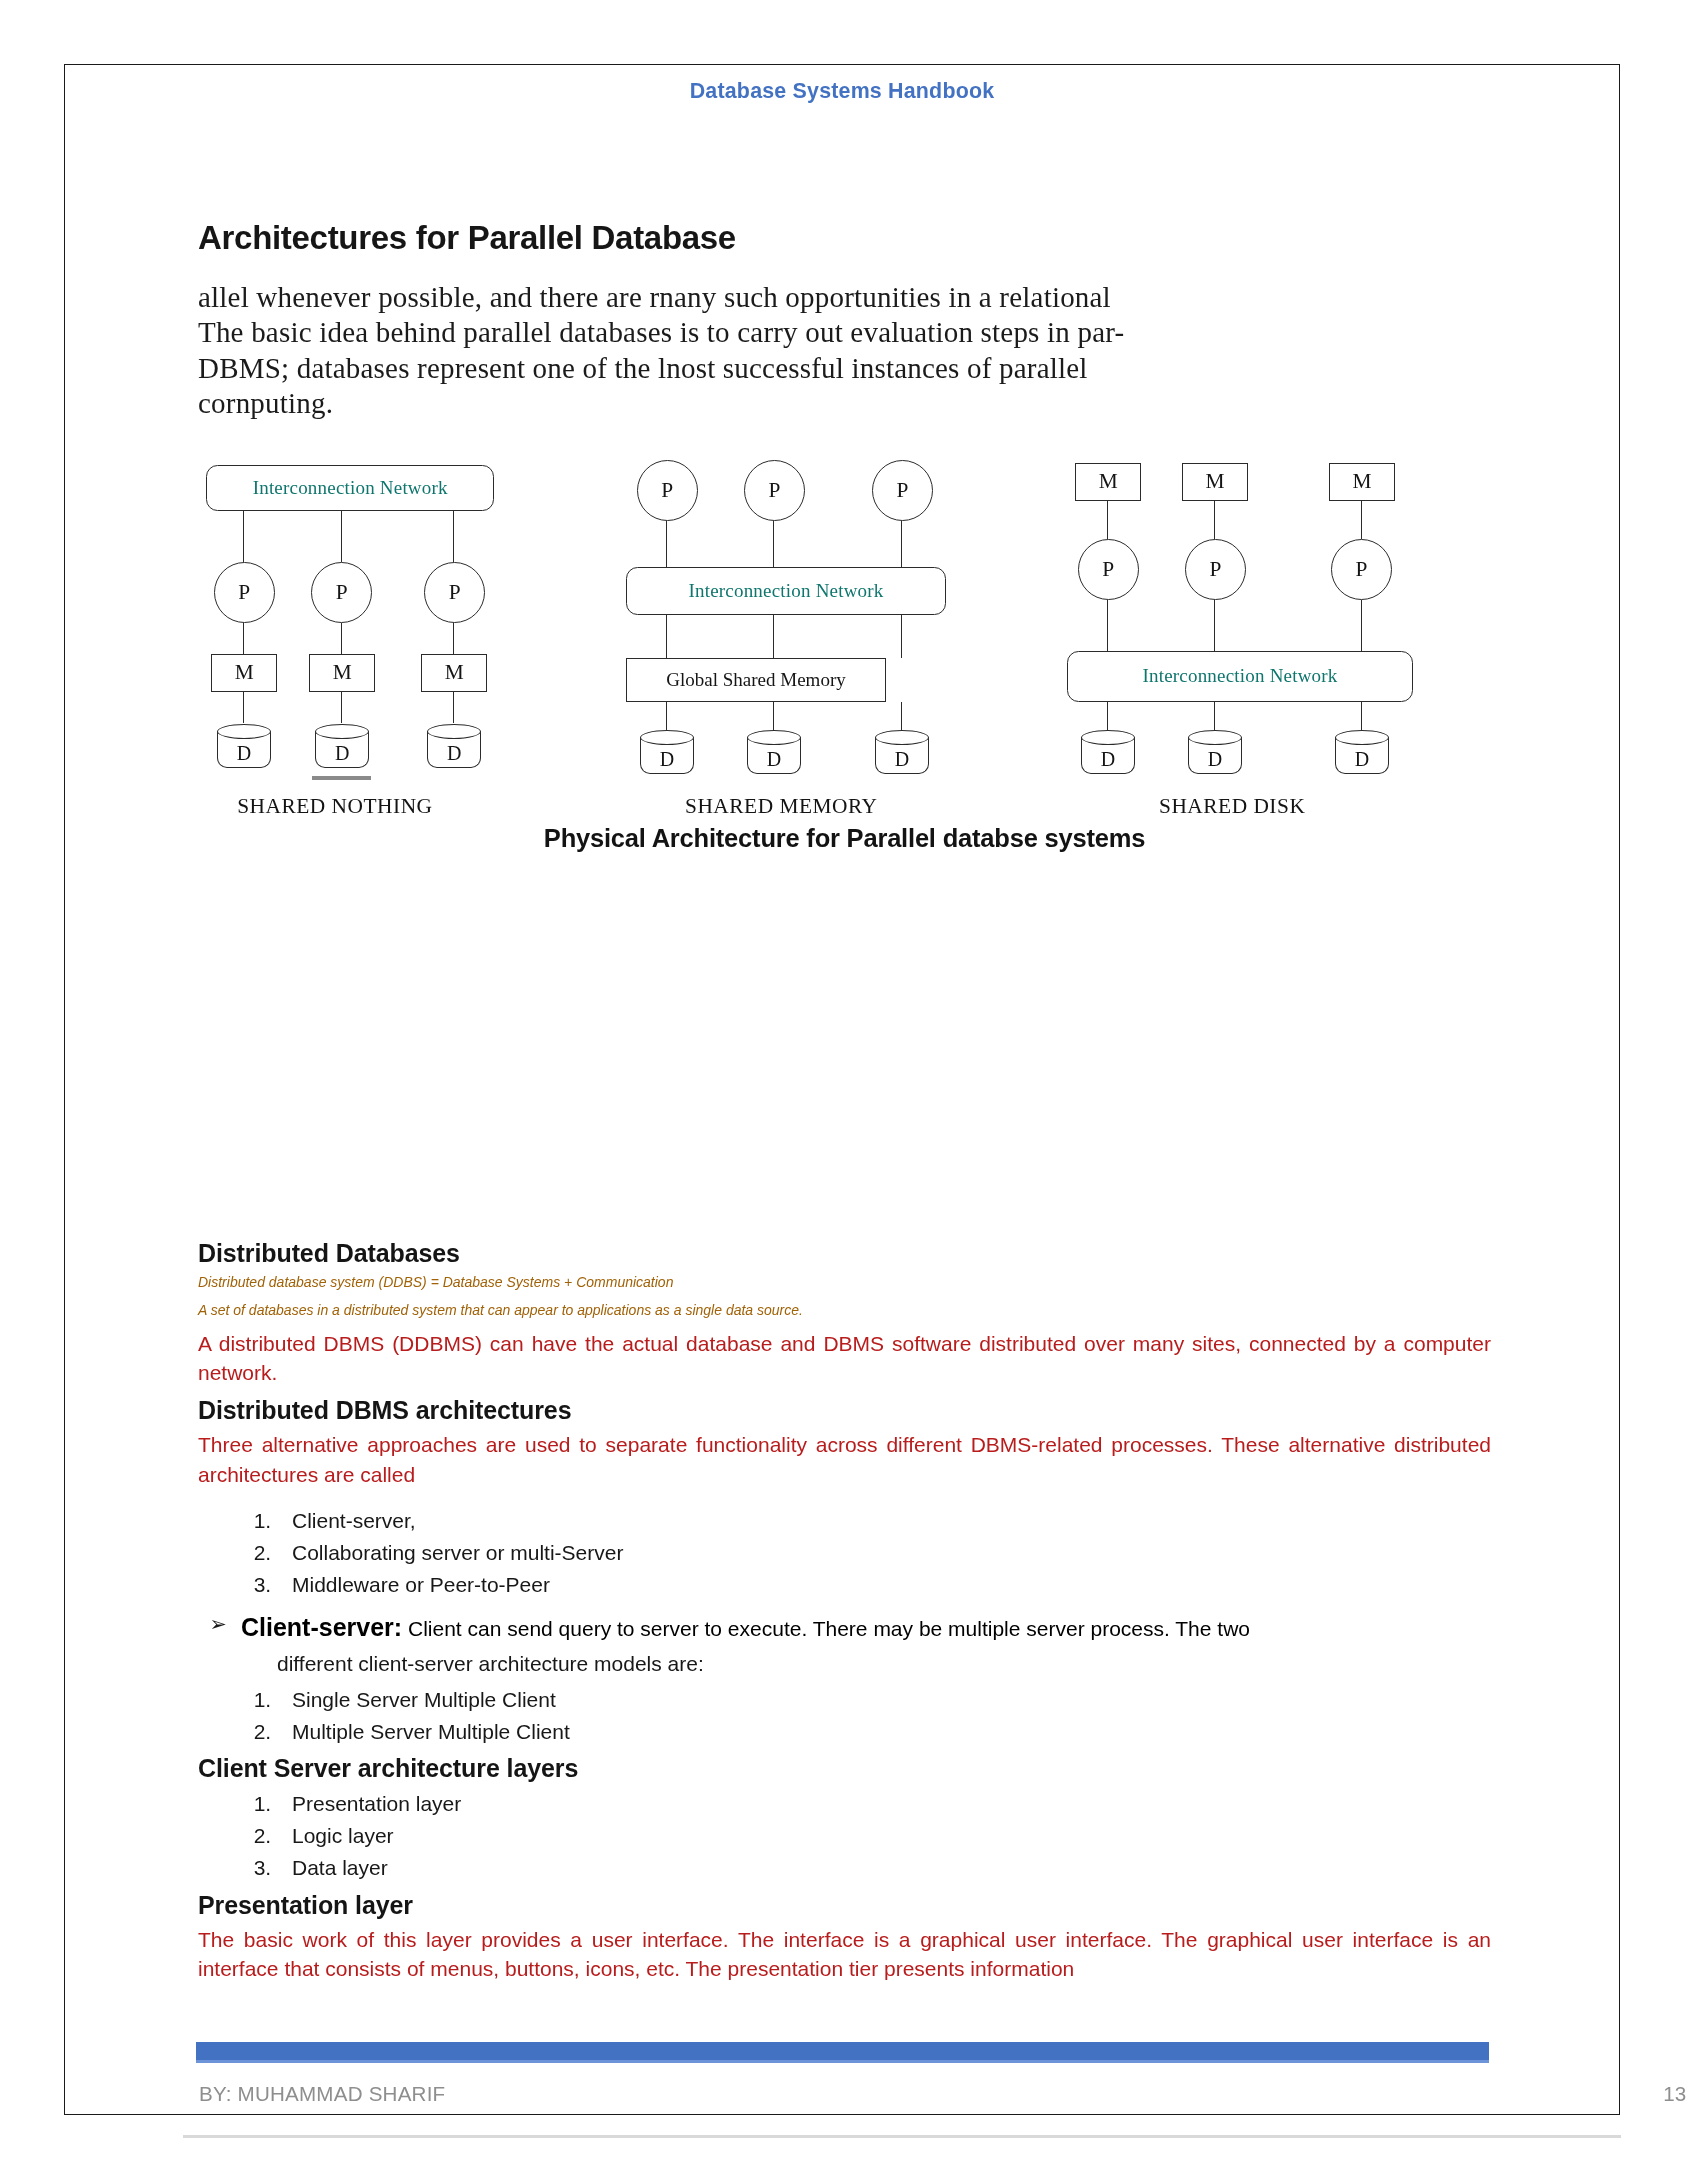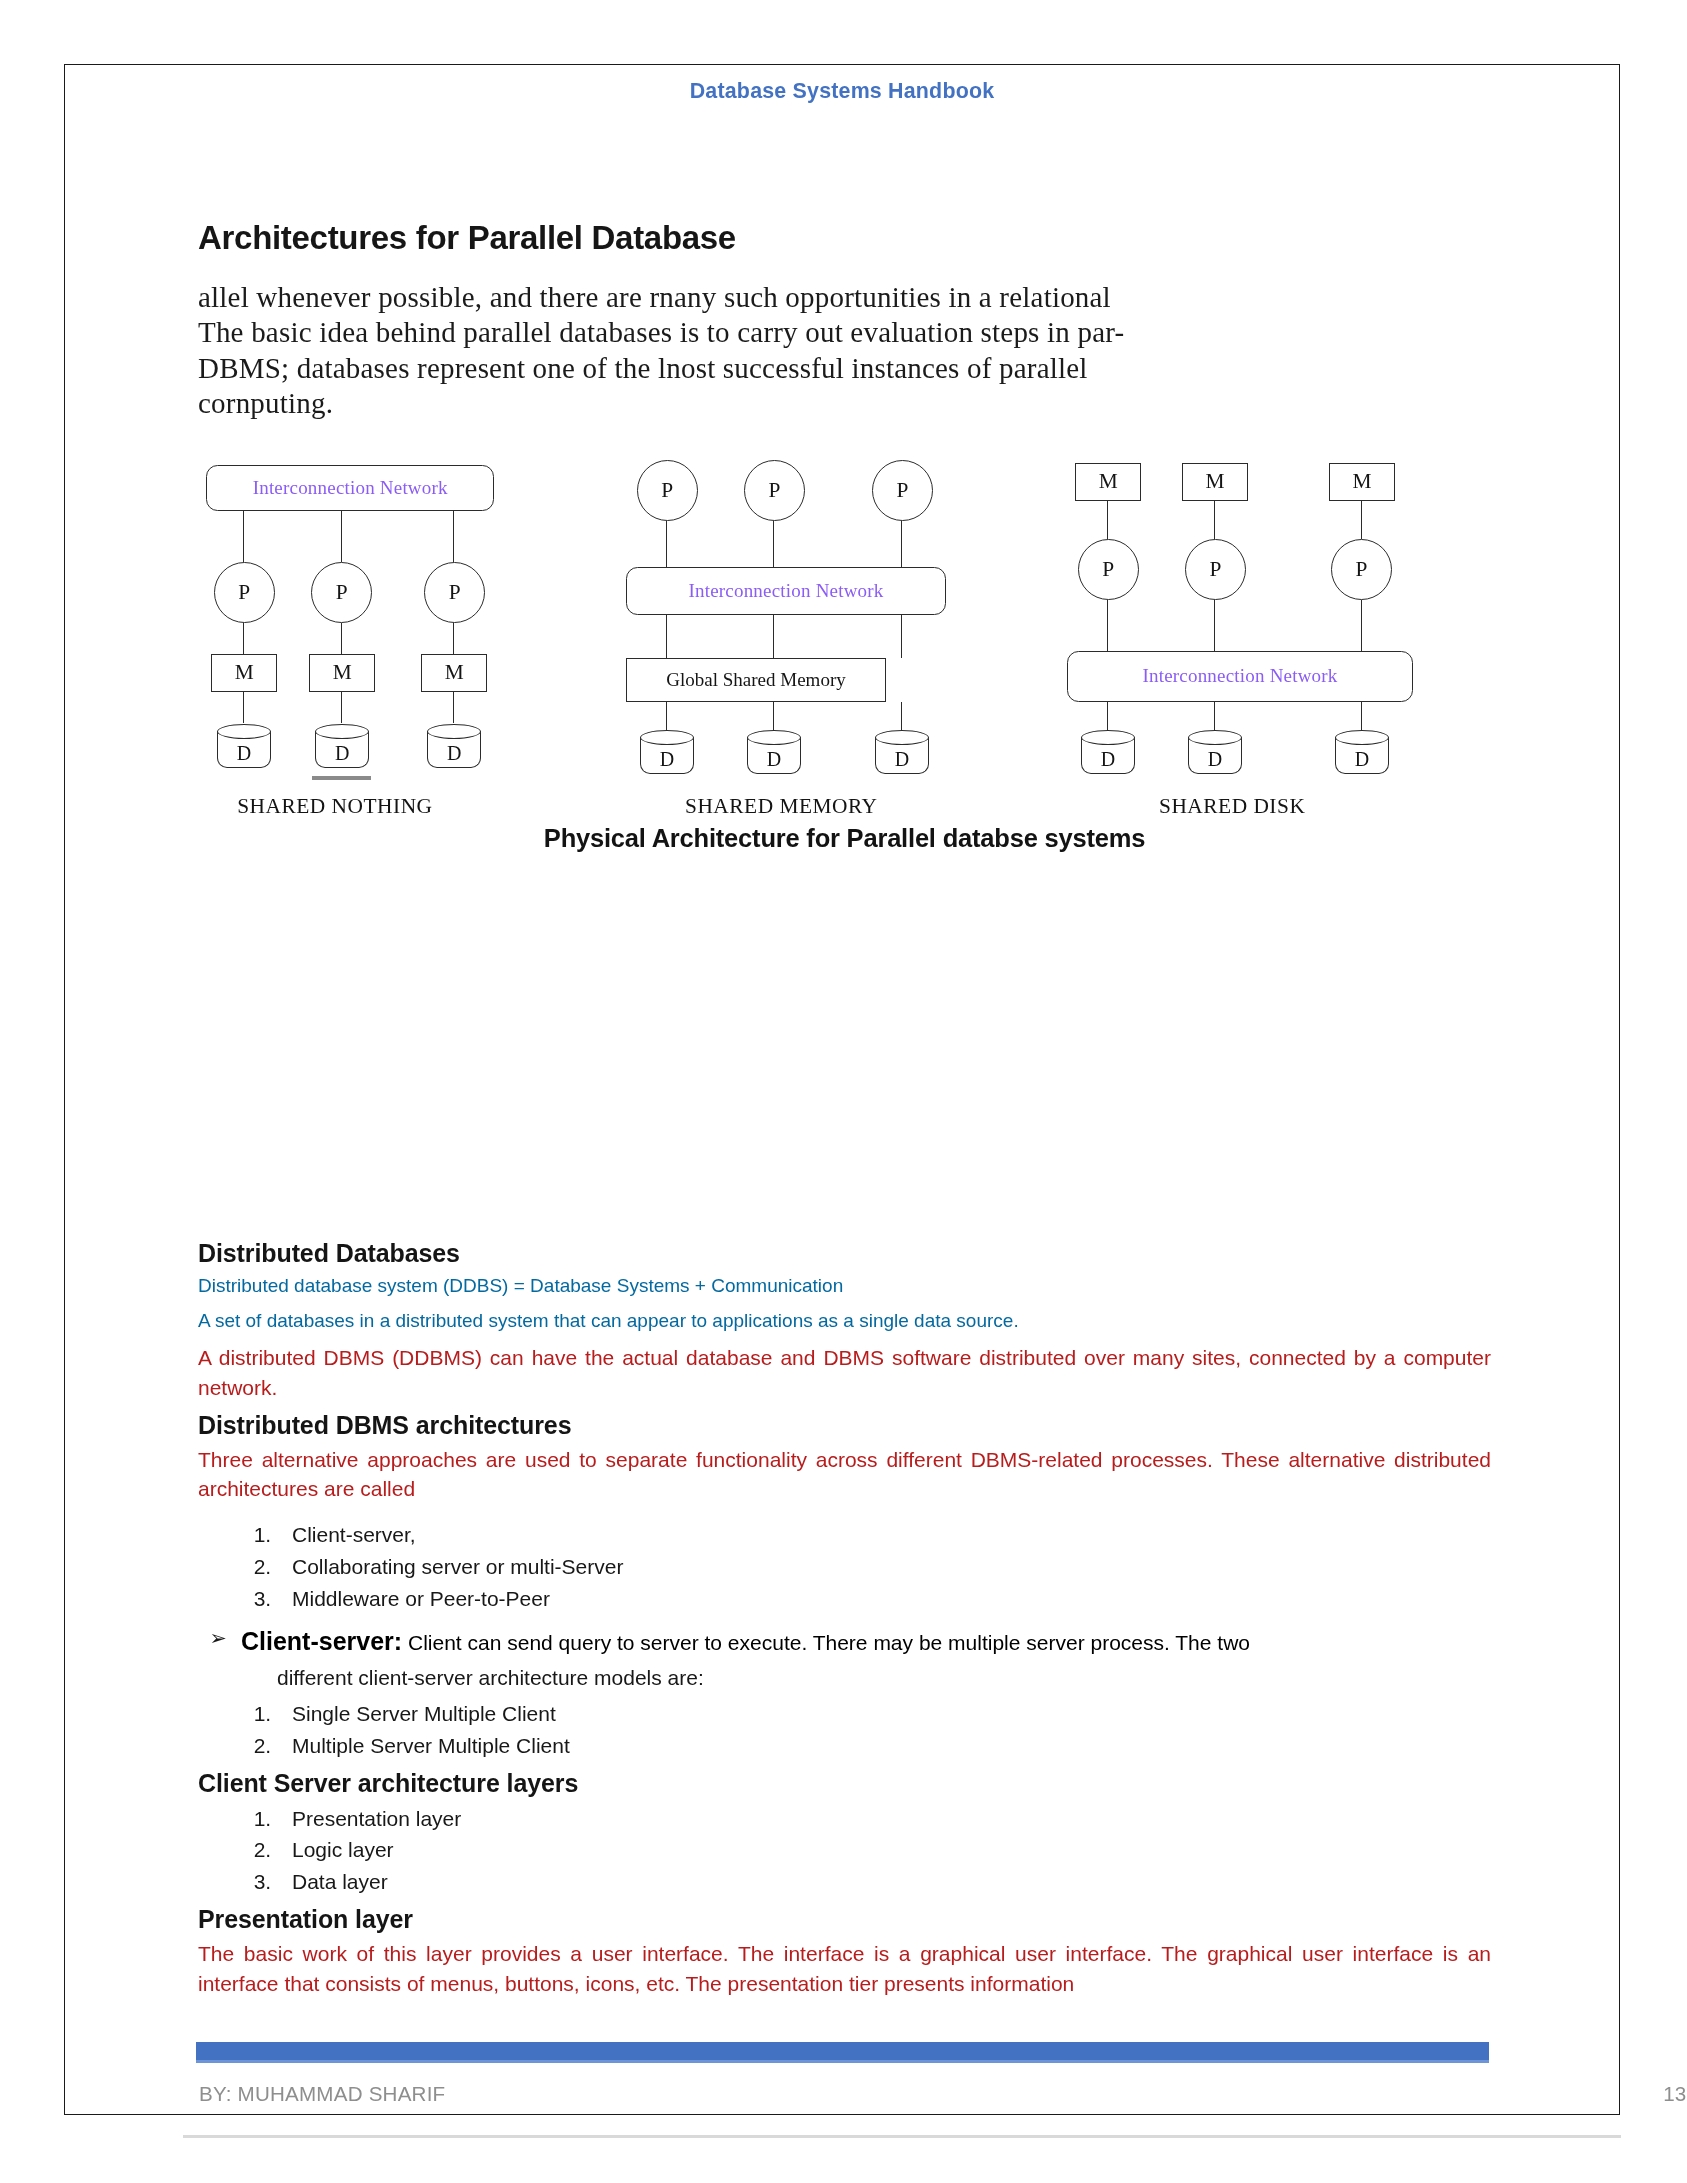--- a/index.html
+++ b/index.html
@@ -101,21 +101,21 @@
   #col-shared-memory  { left: 428px; width: 395px; }
   #col-shared-disk    { left: 869px;width: 412px; }
 
   .net-box {
     position: absolute;
     border: 1.3px solid #2b2b2b;
     border-radius: 11.5px;
     background: #fff;
     font-family: "Liberation Serif", serif;
     font-size: 19px;
-    color: #8b5cf6;
+    color: #0f766e;
     display: flex;
     align-items: center;
     justify-content: center;
     letter-spacing: 0.2px;
     box-sizing: border-box;
   }
   .mem-box {
     position: absolute;
     border: 1.3px solid #2b2b2b;
     background: #fff;
@@ -227,24 +227,25 @@
 
   h2.head-bold {
     font-size: 25px;
     font-weight: bold;
     color: #151515;
     margin: 0 0 5px 0;
     letter-spacing: -0.1px;
   }
   h2.head-bold.tight { margin-top: 3.3px; }
   p.body-line {
-    font-size: 19px;
-    color: #0369a1;
+    font-size: 14px;
+    color: #a16207;
     margin: 0 0 8.2px 0;
     line-height: 1.42;
+    font-style: italic;
   }
   p.body-just {
     font-size: 21px;
     color: #b91c1c;
     margin: 0 0 8.2px 0;
     line-height: 1.42;
     text-align: justify;
   }
   p.body-just.nospace { margin-bottom: 15px; }
 

